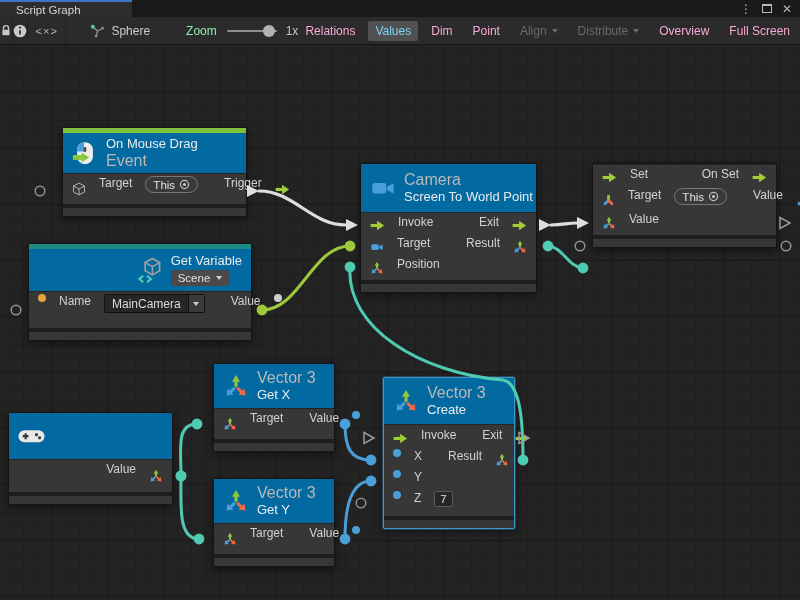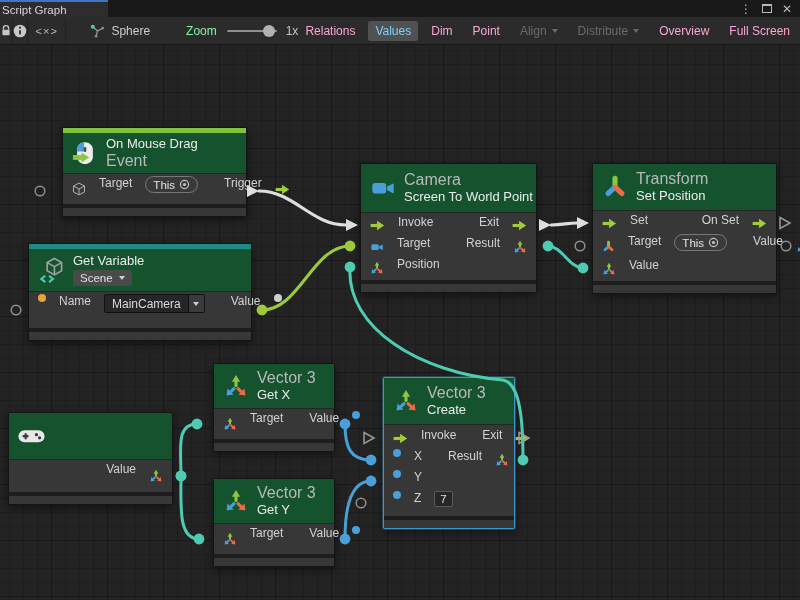--- a/index.html
+++ b/index.html
@@ -3,22 +3,22 @@
 <meta charset="utf-8">
 <style>
   html,body{margin:0;padding:0;background:#111;}
   *{box-sizing:border-box;}
   #app{position:relative;width:800px;height:600px;overflow:hidden;
        font-family:"Liberation Sans","DejaVu Sans",sans-serif;
        -webkit-font-smoothing:antialiased;color:#ccc;background:#191919;}
 
   
   .tabbar{position:absolute;left:0;top:0;width:800px;height:17px;background:#191919;display:flex;align-items:stretch;}
-  .tab{width:108px;background:#2d2d2d;border-top:2px solid #3c76c6;display:flex;align-items:center;
-       padding-left:2px;font-size:11.5px;color:#d6d6d6;}
+  .tab{width:132px;background:#2d2d2d;border-top:2px solid #3c76c6;display:flex;align-items:center;
+       padding-left:16px;font-size:11.5px;color:#d6d6d6;}
   .winctl{margin-left:auto;display:flex;align-items:center;gap:10px;padding-right:8px;color:#b9b9b9;}
   .winctl .kebab{font-size:12px;line-height:1;}
   .winctl .maxbox{width:10px;height:9px;border:1.4px solid #b9b9b9;border-top-width:2.4px;}
   .winctl .closex{font-size:12px;line-height:1;}
 
   
   .toolbar{position:absolute;left:0;top:17px;width:800px;height:28px;background:#2b2b2b;
            border-bottom:1px solid #161616;display:flex;align-items:center;font-size:12px;color:#c8c8c8;}
   .tbcell{height:100%;display:flex;align-items:center;justify-content:center;border-right:1px solid #222;}
   .tbcell.c1{width:23px;} .tbcell.c2{width:24px;} .tbcell.c3{width:70px;color:#b9b9b9;font-size:11px;letter-spacing:1px;}
@@ -44,22 +44,22 @@
     background-size:56px 56px,56px 56px,14px 14px,14px 14px;
     background-position:-5px -9px;}
 
   
   .node{position:absolute;background:#1d1d1d;border:1px solid #141414;border-radius:2px;
         box-shadow:0 3px 9px rgba(0,0,0,.45);}
   .node.selected{border-color:var(--selection);box-shadow:0 0 0 1px rgba(63,151,201,.35),0 3px 9px rgba(0,0,0,.45);}
   .colorbar{height:5px;}
   .cb-event{background:var(--event_bar);}
   .cb-var{background:var(--variable_bar);}
-  .hdr{background:#14532d;display:flex;align-items:center;gap:8px;padding:0 9px;height:46px;}
-  .hdr.h40{height:40px;} .hdr.h42{height:42px;} .hdr.h44{height:44px;} .hdr.h48{height:48px;}
+  .hdr{background:#0369a1;display:flex;align-items:center;gap:8px;padding:0 9px;height:46px;}
+  .hdr.h40{height:40px;} .hdr.h42{height:42px;justify-content:flex-end;} .hdr.h44{height:44px;} .hdr.h48{height:48px;}
   .tcol{display:flex;flex-direction:column;justify-content:center;gap:2px;min-width:0;}
   .cat{font-size:16px;color:#b9b9b9;line-height:1;}
   .ttl{font-size:13px;color:#ececec;line-height:1.1;white-space:nowrap;}
   .body{background:#373737;border-top:1px solid #252525;padding:2px 0;}
   .body.p3{padding-top:3px;}
   .row{display:flex;gap:13px;padding:0 9px;height:21px;font-size:12px;color:#d2d2d2;white-space:nowrap;}
   .row.h24{height:24px;} .row.h26{height:26px;} .row.h28{height:28px;} .row.h32{height:32px;} .row.h23{height:23px;}
   .sp{flex:1;}
   .gap{height:4px;}
   .ftr{background:#373737;height:8px;}
@@ -324,33 +324,20 @@
             </svg>
           </span>
         <span>Position</span>
       </div>
     </div>
     <div class="gap"></div>
       <div class="ftr"></div>
   </div>
 
   <div class="node" style="left:592px;top:163px;width:185px;">
-    <div class="hdr">
-      <span class="ic">
-          <svg width="26" height="26" viewBox="0 0 28 28" fill="none" stroke-linecap="round">
-            <path d="M14 13 V4.5" stroke="#8cc63f" stroke-width="5.5"></path>
-            <path d="M13 15 L6.5 21" stroke="#4a9fd8" stroke-width="5.5"></path>
-            <path d="M15 15 L21.5 21" stroke="#ed6a45" stroke-width="5.5"></path>
-          </svg>
-        </span>
-      <span class="tcol">
-        <span class="cat">Transform</span>
-        <span class="ttl">Set Position</span>
-      </span>
-    </div>
     <div class="body">
       <div class="row">
         <span class="ic">
             <svg width="15" height="11" viewBox="0 0 16 12">
               <path d="M0.5 6 H8" stroke="#a0cd38" stroke-width="3.4"></path>
               <path d="M7.5 0.8 L15.2 6 L7.5 11.2 Z" fill="#a0cd38"></path>
             </svg>
           </span>
         <span>Set</span>
         <span class="sp"></span>

